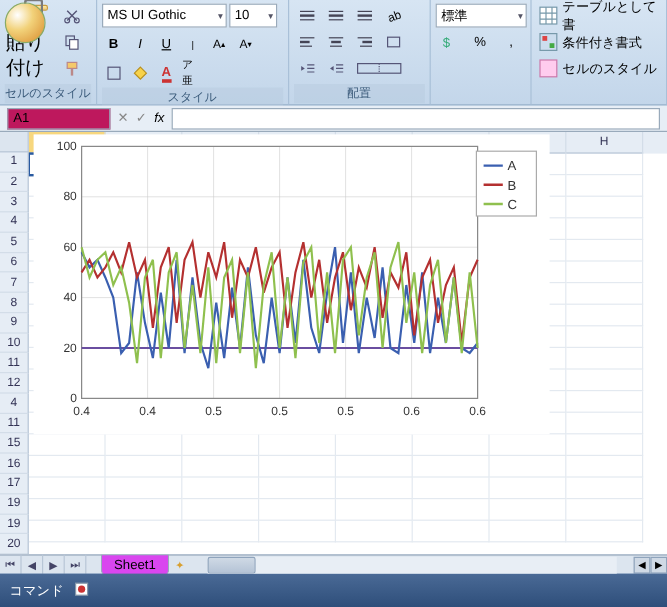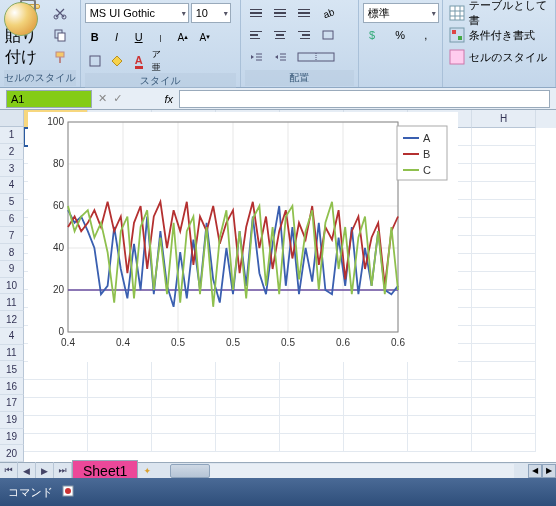--- a/index.html
+++ b/index.html
@@ -22,39 +22,39 @@
 .combo { display:flex; align-items:center; background:#fff; border:1px solid #9ab; height:20px; font-size:11px; padding:0 2px 0 4px; }
 .combo .dd { margin-left:auto; font-size:8px; color:#556; padding-left:4px; }
 .font-grp .row { display:flex; gap:2px; margin-bottom:2px; }
 .align-cell { width:22px; height:20px; display:flex; flex-direction:column; align-items:center; justify-content:center; gap:2px; border:1px solid transparent; border-radius:2px; }
 .bars { display:flex; flex-direction:column; gap:2px; }
 .bars span { display:block; width:12px; height:1.5px; background:#445; }
 .num-mini { width:26px; height:20px; display:flex; align-items:center; justify-content:center; border:1px solid transparent; border-radius:2px; font-size:11px; }
 .style-row { display:flex; align-items:center; gap:4px; height:20px; padding:0 2px; }
 .style-row svg { flex-shrink:0; }
 .formula-bar { display:flex; align-items:center; background:#e7eef6; height:22px; border-bottom:1px solid #9ab; gap:6px; padding:0 6px; }
-.namebox { background:#84cc16; border:1px solid #9ab; width:86px; height:18px; padding:0 4px; display:flex; align-items:center; }
-.fx { font-style:italic;margin-left:36px; }
+.namebox { background:#be185d; border:1px solid #9ab; width:86px; height:18px; padding:0 4px; display:flex; align-items:center; }
+.fx { font-style:italic; }
 .sheet-area { flex:1; display:flex; background:#fff; overflow:hidden; }
 .row-hdrs { display:flex; flex-direction:column; background:#e6edf5; }
 .corner { width:24px; height:18px; background:#dce5ef; border-right:1px solid #b8c6d6; border-bottom:1px solid #b8c6d6; }
 .rh { width:24px; height:18px; text-align:center; font-size:10px; color:#335; border-right:1px solid #b8c6d6; border-bottom:1px solid #d3dde8; display:flex; align-items:center; justify-content:center; }
 .grid { flex:1; position:relative; overflow:hidden; }
 .col-hdrs { display:flex; background:#e6edf5; height:18px; }
 .ch { width:64px; text-align:center; font-size:10px; color:#335; border-right:1px solid #d3dde8; border-bottom:1px solid #b8c6d6; display:flex; align-items:center; justify-content:center; }
 .ch.sel { background:#f7d77e; }
 .cells { position:relative; }
 .cellrow { display:flex; height:18px; }
 .cell { width:64px; height:18px; border-right:1px solid #e3e9f0; border-bottom:1px solid #e3e9f0; }
 .cell.sel { outline:2px solid #2a5aa0; outline-offset:-1px; background:#fff; }
 .chart-box { position:absolute; left:4px; top:2px; width:430px; height:250px; background:#fff; }
 .chart-box svg { width:100%; height:100%; }
 .tabs-bottom { display:flex; align-items:center; background:#d8e2ee; height:20px; border-top:1px solid #9ab; }
 .nav-btn { width:18px; height:18px; display:flex; align-items:center; justify-content:center; border-right:1px solid #b8c6d6; font-size:9px; color:#446; }
-.sheet-tab { padding:2px 10px; background:#ec4899; border:1px solid #9ab; border-bottom:none; border-radius:0 0 4px 4px; margin-left:0; font-size:14px; }
+.sheet-tab { padding:2px 10px; background:#d946ef; border:1px solid #9ab; border-bottom:none; border-radius:0 0 4px 4px; margin-left:12px; font-size:11px; }
 .status { background:linear-gradient(#4a6a96,#2e4e7a); height:28px; display:flex; align-items:center; color:#fff; padding:0 8px; gap:8px; font-size:11px; }
 .scroll-h { height:16px; background:#dce5ef; border-top:1px solid #9ab; display:flex; align-items:center; }
 .scroll-track { flex:1; background:#e8eef5; height:14px; position:relative; margin:0 14px; }
 .scroll-thumb { position:absolute; left:0; width:40px; height:14px; background:linear-gradient(#cfd9e5,#b5c4d6); border:1px solid #8fa4bc; border-radius:2px; }
 .scroll-btn { width:14px; height:14px; background:#cfd9e5; border:1px solid #8fa4bc; display:flex; align-items:center; justify-content:center; font-size:8px; }
 </style>
 </head>
 <body>
 
 <div class="app">

